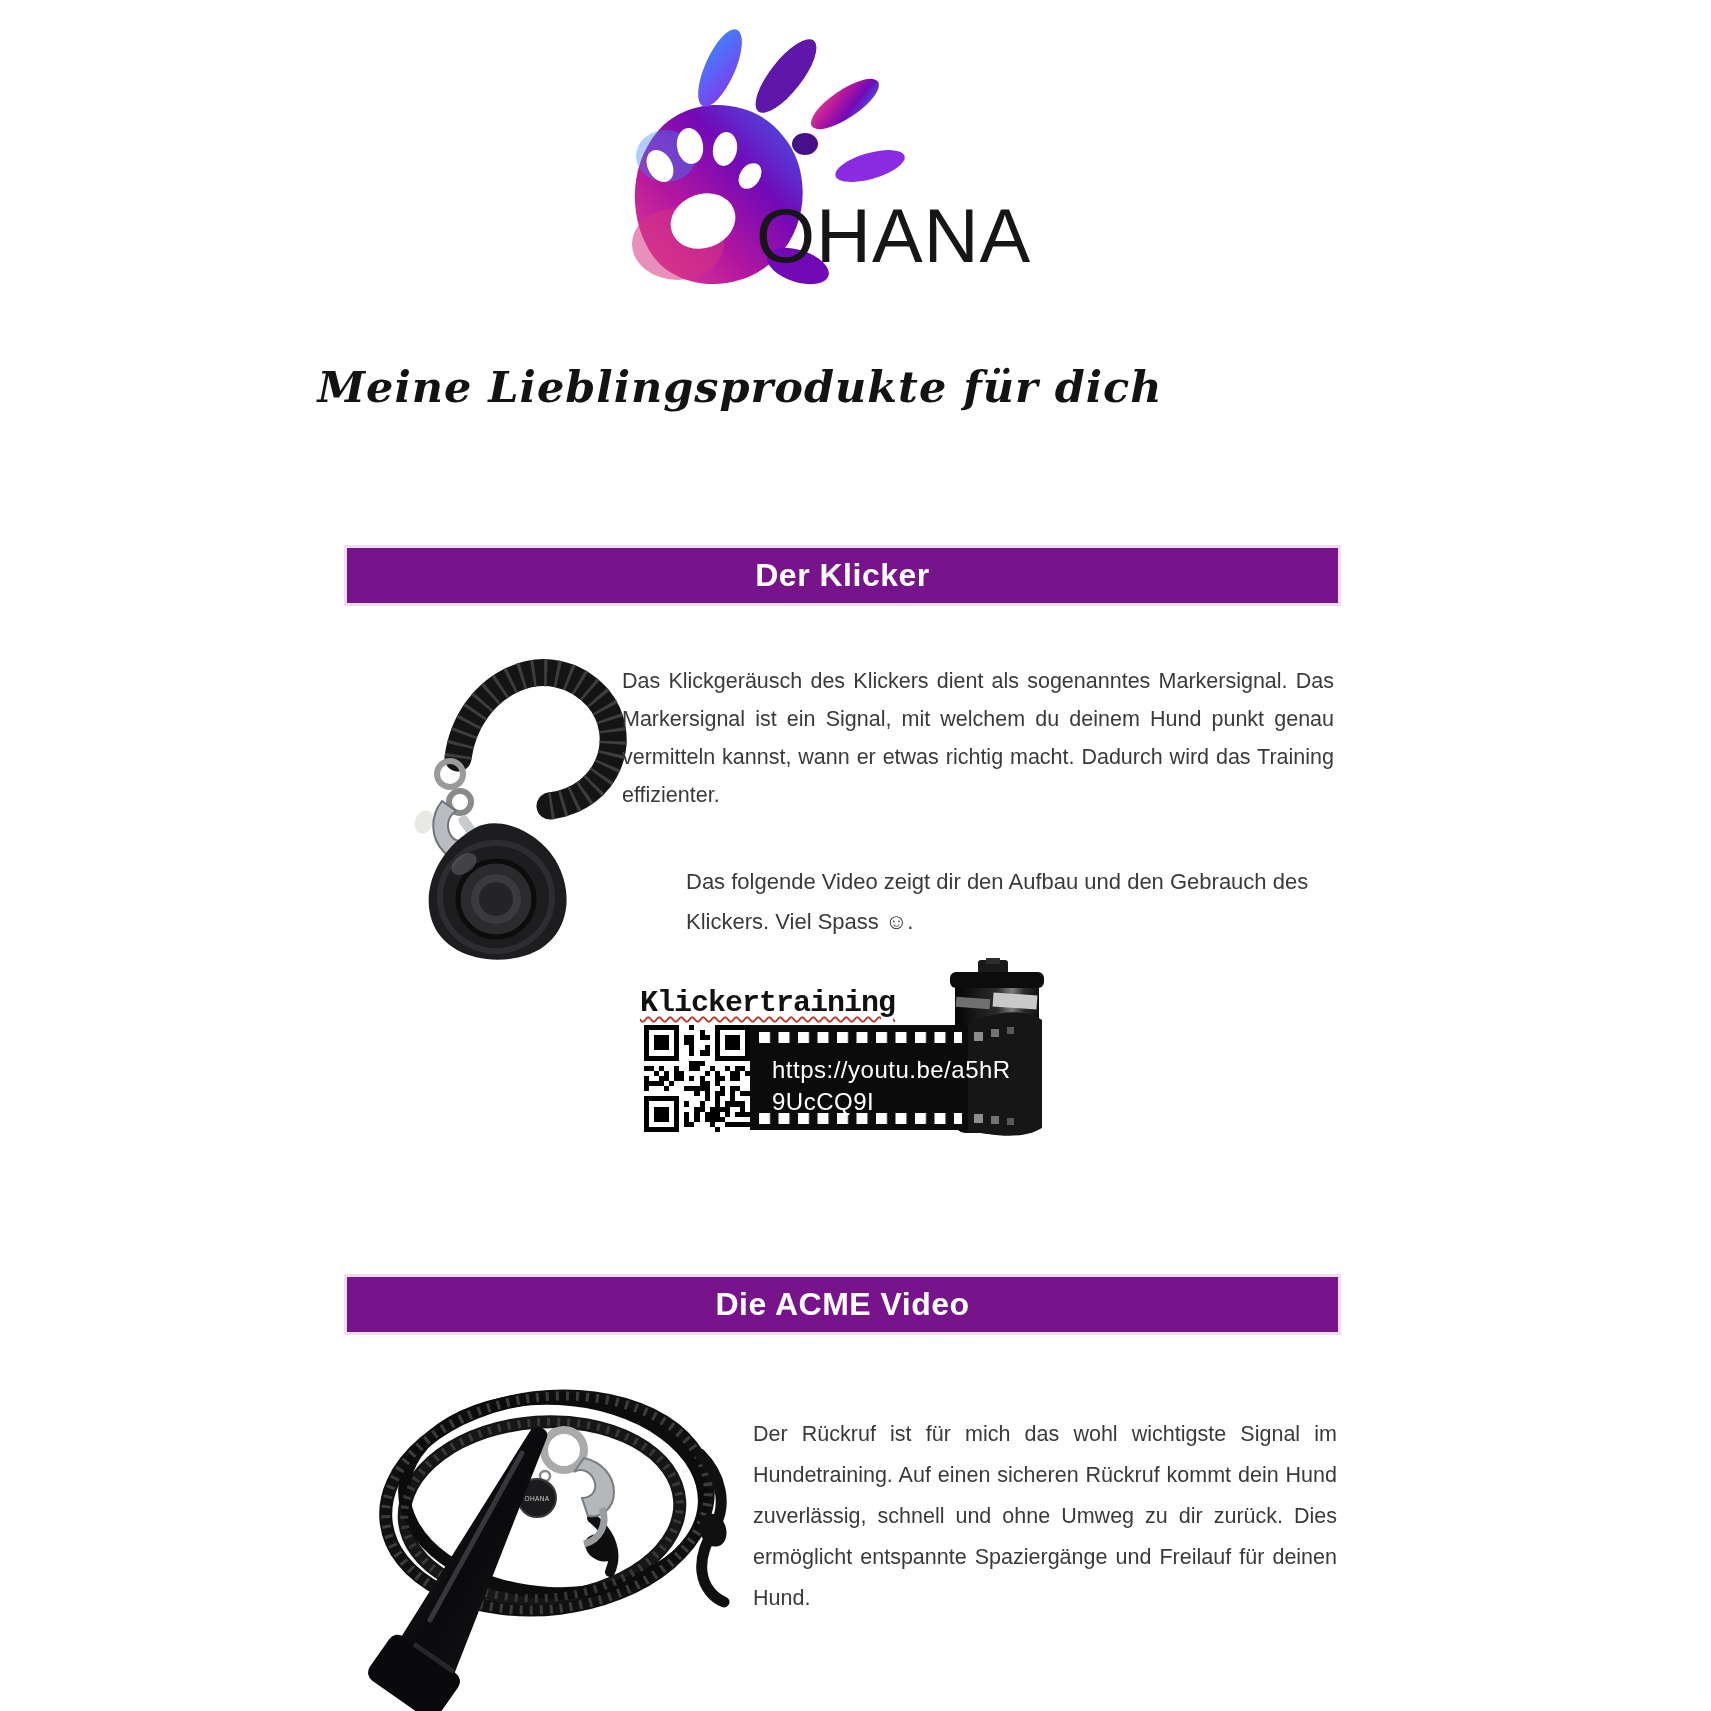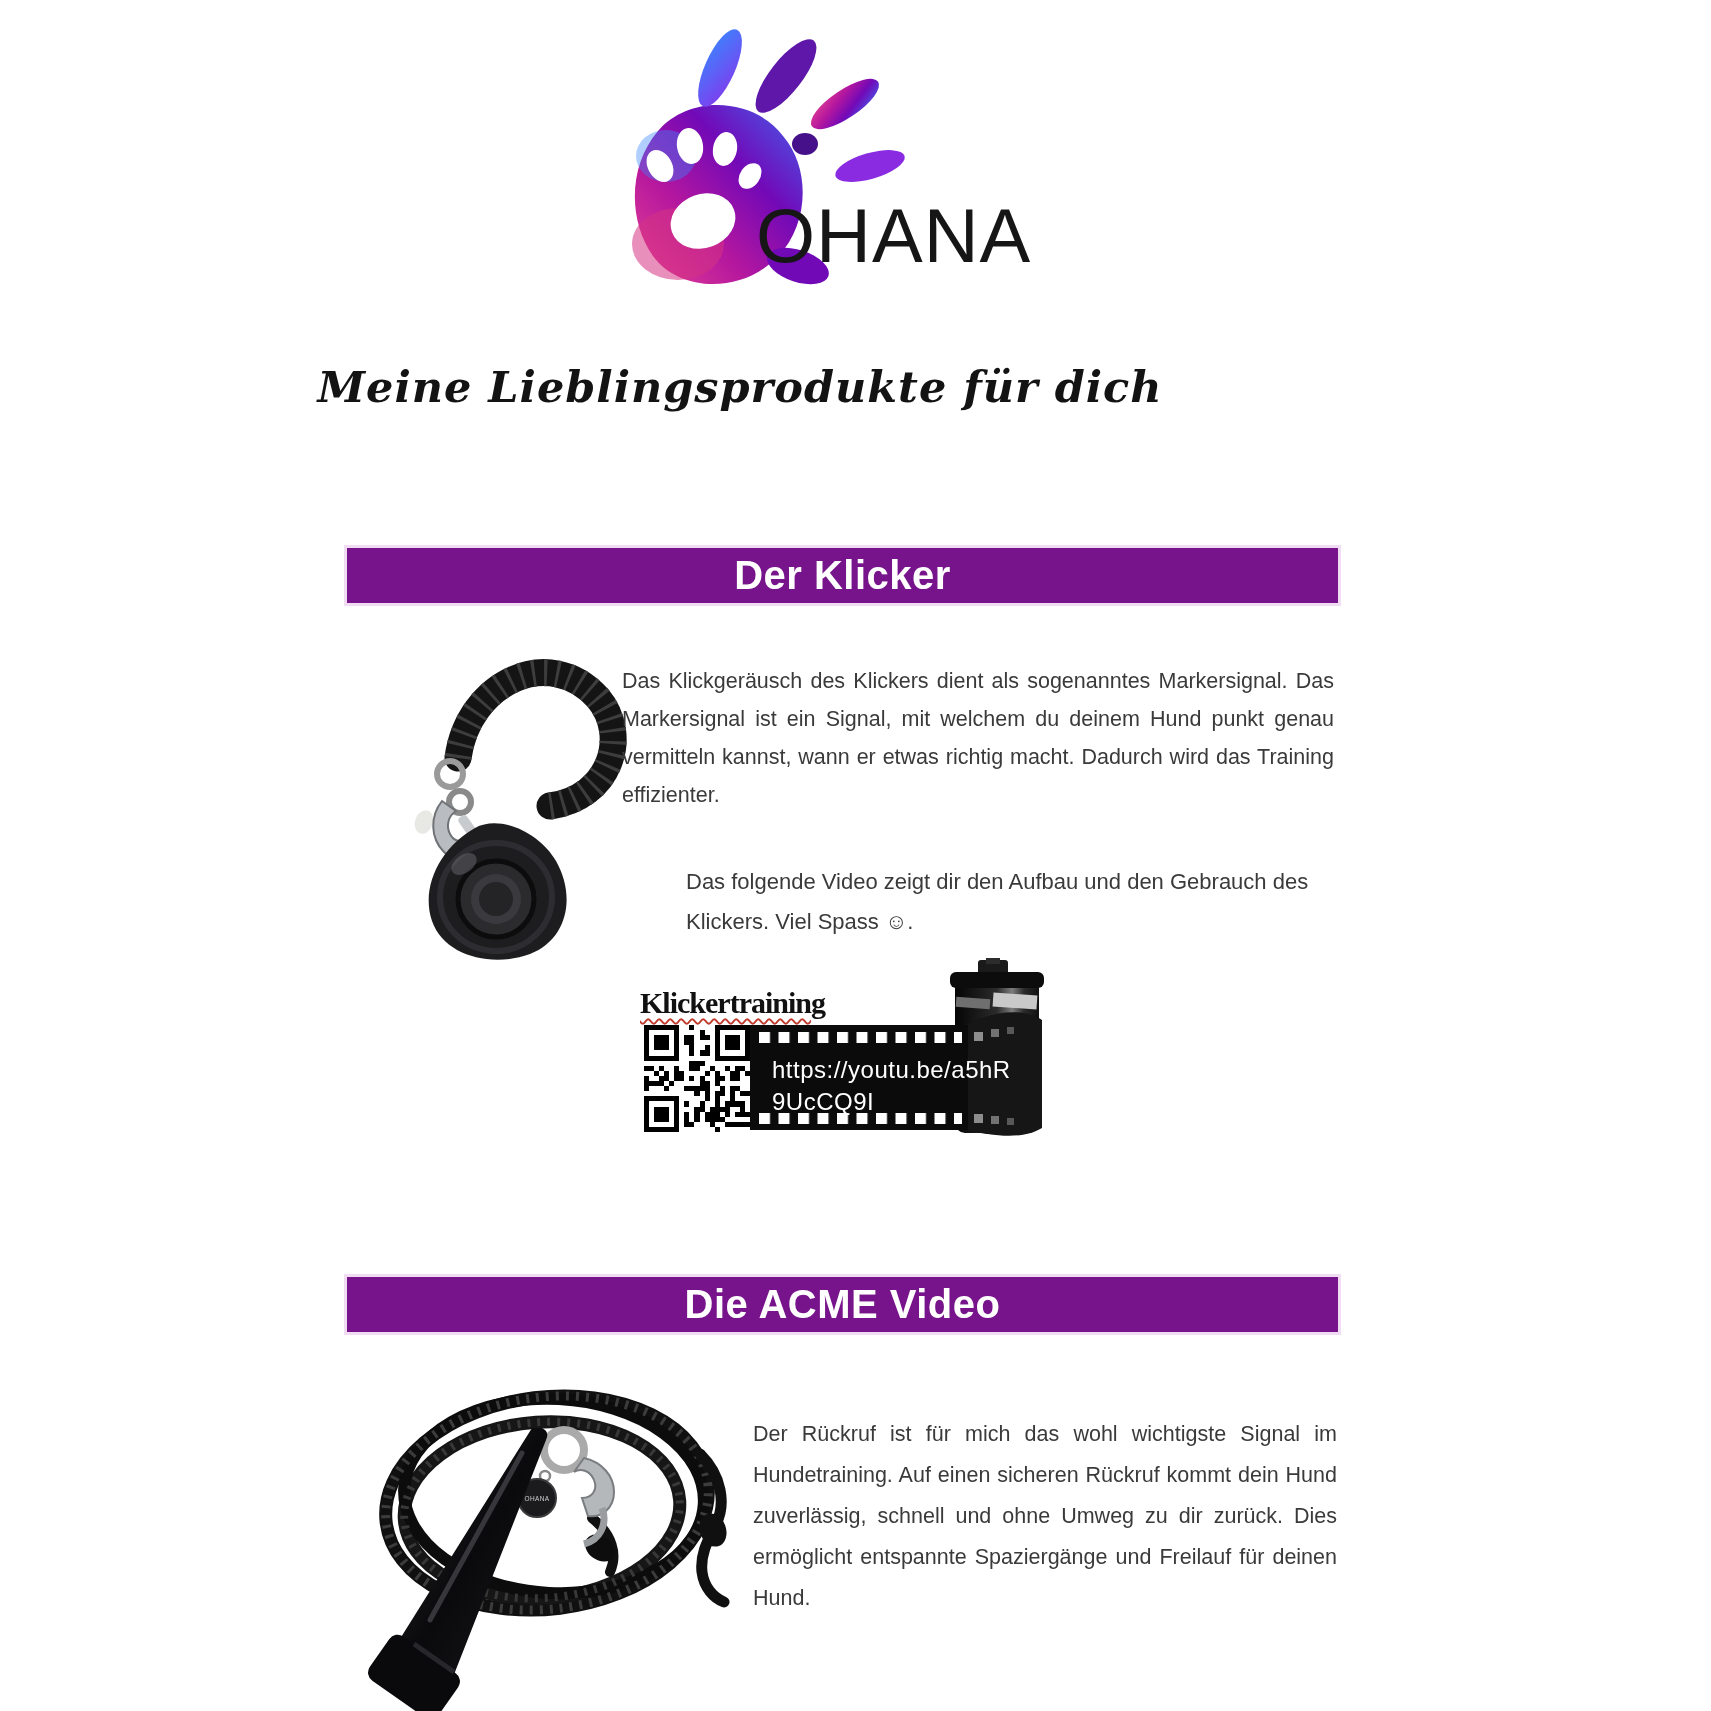--- a/index.html
+++ b/index.html
@@ -17,32 +17,32 @@
   .heading{
     position:absolute;left:0;top:362px;width:100%;text-align:center;
     font-family:"DejaVu Serif",serif;font-style:italic;font-weight:bold;
     font-size:43px;color:#131313;letter-spacing:1px;
   }
   
   .banner{
     position:absolute;left:347px;width:991px;height:55px;background:#78148B;
     box-shadow:0 0 0 3px #f1ddf3;display:flex;align-items:center;justify-content:center;
   }
-  .banner span{color:#ffffff;font-size:40px;font-weight:600;letter-spacing:.5px;}
+  .banner span{color:#ffffff;font-size:32px;font-weight:600;letter-spacing:.5px;}
   .banner.first{top:548px;}
   .banner.second{top:1277px;}
   
   .para{position:absolute;color:#3a3a3a;}
   .p1{left:622px;top:640px;width:712px;font-size:21.5px;line-height:38px;text-align:justify;}
   .p2{left:686px;top:840px;width:660px;font-size:22px;line-height:40px;text-align:left;}
   .p3{left:753px;top:1392px;width:584px;font-size:21.5px;line-height:41px;text-align:justify;}
   
   .video-label{
     position:absolute;left:640px;top:986px;
-    font-family:Liberation Serif, serif;font-weight:bold;font-size:30px;color:#111;
+    font-family:Liberation Mono, monospace;font-weight:bold;font-size:30px;color:#111;
     text-decoration:underline;text-decoration-style:wavy;text-decoration-color:#c0392b;
     text-decoration-thickness:2px;text-underline-offset:5px;letter-spacing:-1px;
   }
   .qr-svg{position:absolute;left:644px;top:1025px;width:106px;height:107px;shape-rendering:crispEdges;}
   .film-svg{position:absolute;left:750px;top:958px;width:300px;height:190px;}
   .film-url{font-family:"Liberation Sans",sans-serif;font-size:24px;fill:#ffffff;letter-spacing:.5px;}
   
   .clicker-svg{position:absolute;left:372px;top:606px;width:276px;height:354px;}
   .whistle-svg{position:absolute;left:302px;top:1358px;width:430px;height:353px;}
   .tag-text{font-family:"Liberation Sans",sans-serif;font-size:6.5px;fill:#cfcfcf;letter-spacing:.4px;}

